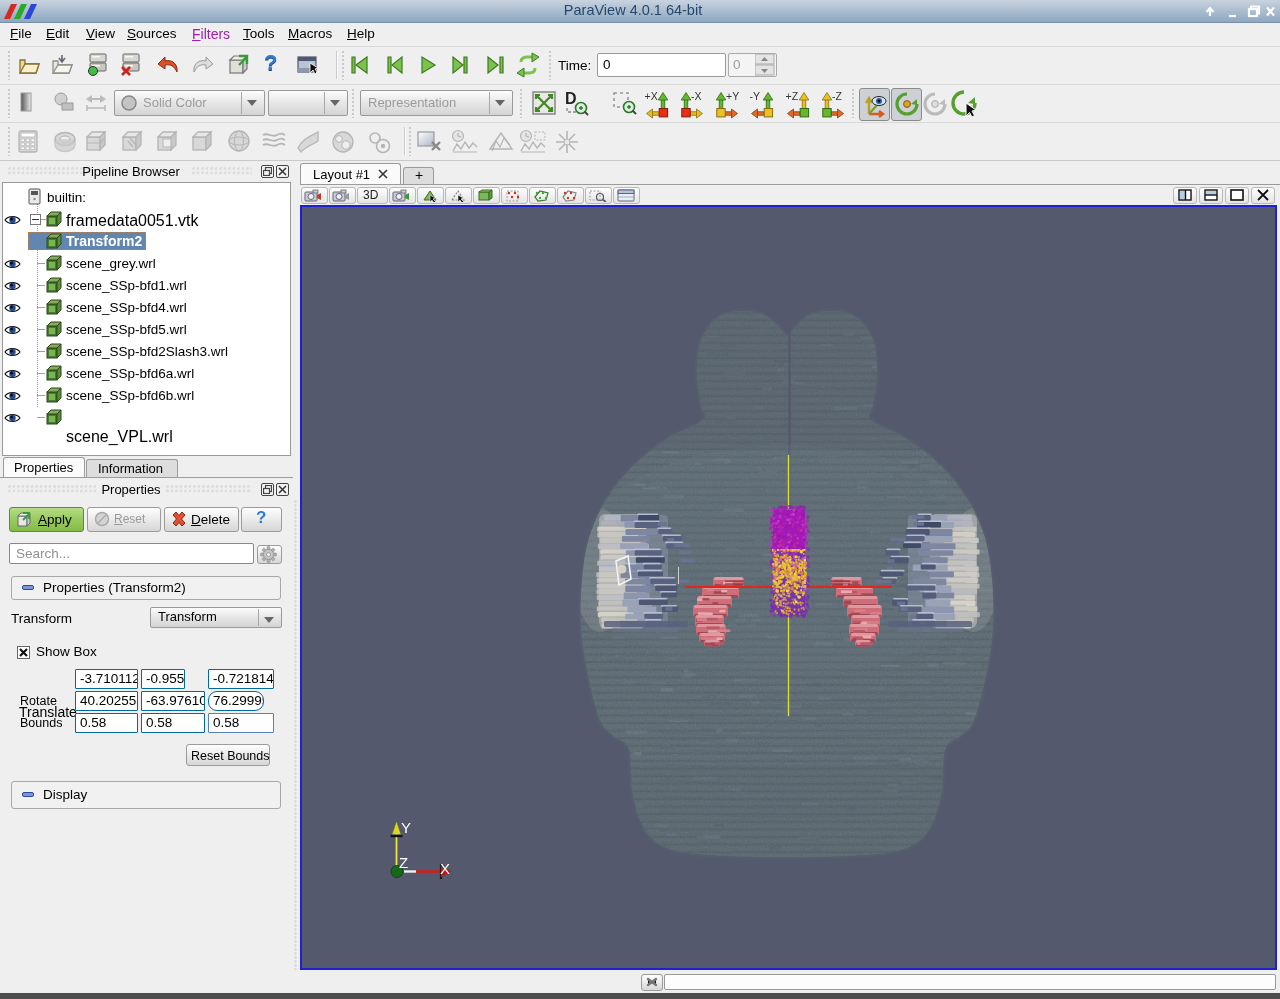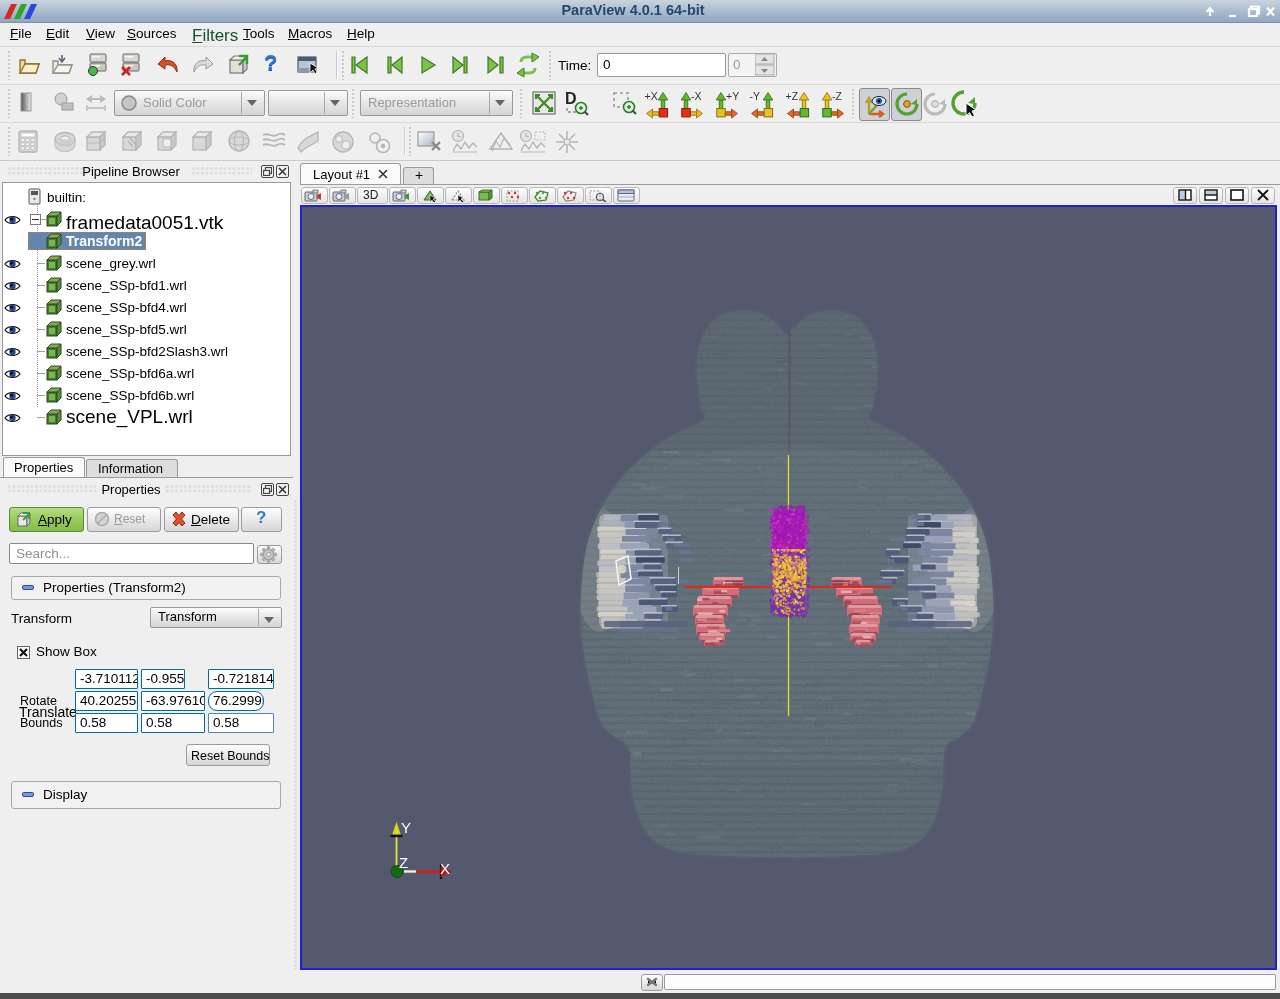--- a/index.html
+++ b/index.html
@@ -15,36 +15,36 @@
 .grpbox{position:absolute;box-sizing:border-box;background:#f1f1f1;border:1px solid #a8a8a8;border-radius:3px}
 </style></head><body>
 <div style="position:absolute;left:0px;top:0px;width:1280px;height:22px;background:linear-gradient(#c9d3df 0%,#b0c1d2 40%,#8fa8c1 100%);border-bottom:1px solid #7a90a9"></div>
 <svg style="position:absolute;left:3px;top:3px;" width="38" height="17" viewBox="0 0 38 17">
     <g>
       <path d="M1 16 L8 1 L14 1 L7 16 Z" fill="#d42a20"></path>
       <path d="M11 16 L18 1 L24 1 L17 16 Z" fill="#2aa82a"></path>
       <path d="M21 16 L28 1 L34 1 L27 16 Z" fill="#2a48d4"></path>
     </g>
   </svg>
-<div style="position:absolute;left:0px;top:2px;white-space:nowrap;width:1266px;text-align:center;font-weight:bold;color:#26486e;font-size:14.5px">ParaView 4.0.1 64-bit</div>
+<div style="position:absolute;left:0px;top:2px;white-space:nowrap;width:1266px;text-align:center;font-weight:normal;color:#26486e;font-size:14.5px">ParaView 4.0.1 64-bit</div>
 <svg style="position:absolute;left:1203px;top:4px;" width="76" height="14" viewBox="0 0 76 14">
     <g stroke="#fdfdfd" stroke-width="2.2" fill="none">
       <path d="M7 12 L7 5 M3.5 8 L7 4.2 L10.5 8"></path>
       <path d="M26 12 L33 12"></path>
       <rect x="46" y="5" width="8" height="7" fill="none"></rect>
       <path d="M48 5 L48 2.5 L56 2.5 L56 9.5 L54 9.5"></path>
       <path d="M64 3.5 L71 11.5 M71 3.5 L64 11.5"></path>
     </g>
   </svg>
 <div style="position:absolute;left:0px;top:23px;width:1280px;height:23px;background:#efefef"></div>
 <div style="position:absolute;left:10px;top:26px;white-space:nowrap;color:#000;font-size:13.5px"><u>F</u>ile</div>
 <div style="position:absolute;left:46px;top:26px;white-space:nowrap;color:#000;font-size:13.5px"><u>E</u>dit</div>
 <div style="position:absolute;left:86px;top:26px;white-space:nowrap;color:#000;font-size:13.5px"><u>V</u>iew</div>
 <div style="position:absolute;left:127px;top:26px;white-space:nowrap;color:#000;font-size:13.5px"><u>S</u>ources</div>
-<div style="position:absolute;left:192px;top:26px;white-space:nowrap;color:#14532d;font-size:17px"><u>F</u>ilters</div>
+<div style="position:absolute;left:192px;top:26px;white-space:nowrap;color:#a21caf;font-size:14px"><u>F</u>ilters</div>
 <div style="position:absolute;left:243px;top:26px;white-space:nowrap;color:#000;font-size:13.5px"><u>T</u>ools</div>
 <div style="position:absolute;left:288px;top:26px;white-space:nowrap;color:#000;font-size:13.5px"><u>M</u>acros</div>
 <div style="position:absolute;left:347px;top:26px;white-space:nowrap;color:#000;font-size:13.5px"><u>H</u>elp</div>
 <div style="position:absolute;left:0px;top:46px;width:1280px;height:1px;background:#d8d8d8"></div>
 <div style="position:absolute;left:0px;top:47px;width:1280px;height:37px;background:#efefef"></div>
 <div class="handle" style="left:8px;top:51px;height:29px"></div>
 <svg style="position:absolute;left:17px;top:53px;" width="24" height="24" viewBox="0 0 24 24">
     <path d="M3 7 L3 20 L19 20 L22 11 L8 11 L8 7 Z" fill="#f0d898" stroke="#8a7030" stroke-width="1.3"></path>
     <path d="M3 20 L8 11 L22 11 L19 20 Z" fill="#faf0d0" stroke="#8a7030" stroke-width="1.3"></path>
   </svg>
@@ -398,21 +398,21 @@
     <path d="M1 6 C4 1.5 13 1.5 16 6 C13 10.5 4 10.5 1 6 Z" fill="#fff" stroke="#111" stroke-width="1.2"></path>
     <circle cx="8.5" cy="6" r="3.2" fill="#2a4a8a"></circle>
     <circle cx="7.5" cy="5.2" r="1.4" fill="#0a0a2a"></circle>
   </svg>
 <svg style="position:absolute;left:46px;top:211px;" width="17" height="16" viewBox="0 0 17 16">
     <rect x="1" y="5" width="10" height="10" fill="#4a7a34" stroke="#2a4a1a" stroke-width="1"></rect>
     <rect x="3" y="7" width="6" height="6" fill="#76b84e"></rect>
     <path d="M1 5 L5 1 L15 1 L11 5 Z" fill="#8aa85a" stroke="#2a4a1a" stroke-width="1"></path>
     <path d="M15 1 L15 11 L11 15 L11 5 Z" fill="#5a8a40" stroke="#2a4a1a" stroke-width="1"></path>
   </svg>
-<div style="position:absolute;left:66px;top:212px;white-space:nowrap;font-size:19px">framedata0051.vtk</div>
+<div style="position:absolute;left:66px;top:212px;white-space:nowrap;font-size:16px">framedata0051.vtk</div>
 <div style="position:absolute;left:28px;top:232px;width:118px;height:18px;background:#6187b0;border:1px dashed #c07b3a;box-sizing:border-box"></div>
 <svg style="position:absolute;left:46px;top:233px;" width="17" height="16" viewBox="0 0 17 16">
     <rect x="1" y="5" width="10" height="10" fill="#4a7a34" stroke="#2a4a1a" stroke-width="1"></rect>
     <rect x="3" y="7" width="6" height="6" fill="#76b84e"></rect>
     <path d="M1 5 L5 1 L15 1 L11 5 Z" fill="#8aa85a" stroke="#2a4a1a" stroke-width="1"></path>
     <path d="M15 1 L15 11 L11 15 L11 5 Z" fill="#5a8a40" stroke="#2a4a1a" stroke-width="1"></path>
   </svg>
 <div style="position:absolute;left:66px;top:233px;white-space:nowrap;color:#fff;font-weight:bold;font-size:14px">Transform2</div>
 <svg style="position:absolute;left:4px;top:258px;" width="17" height="12" viewBox="0 0 17 12">
     <path d="M1 6 C4 1.5 13 1.5 16 6 C13 10.5 4 10.5 1 6 Z" fill="#fff" stroke="#111" stroke-width="1.2"></path>
@@ -510,21 +510,21 @@
     <circle cx="8.5" cy="6" r="3.2" fill="#2a4a8a"></circle>
     <circle cx="7.5" cy="5.2" r="1.4" fill="#0a0a2a"></circle>
   </svg>
 <div style="position:absolute;left:37px;top:417px;width:8px;height:1px;background:#a0a0a0"></div>
 <svg style="position:absolute;left:46px;top:409px;" width="17" height="16" viewBox="0 0 17 16">
     <rect x="1" y="5" width="10" height="10" fill="#4a7a34" stroke="#2a4a1a" stroke-width="1"></rect>
     <rect x="3" y="7" width="6" height="6" fill="#76b84e"></rect>
     <path d="M1 5 L5 1 L15 1 L11 5 Z" fill="#8aa85a" stroke="#2a4a1a" stroke-width="1"></path>
     <path d="M15 1 L15 11 L11 15 L11 5 Z" fill="#5a8a40" stroke="#2a4a1a" stroke-width="1"></path>
   </svg>
-<div style="position:absolute;left:66px;top:406px;white-space:nowrap;font-size:19px">scene_VPL.wrl</div>
+<div style="position:absolute;left:66px;top:428px;white-space:nowrap;font-size:16px">scene_VPL.wrl</div>
 <div style="position:absolute;left:30px;top:214px;width:11px;height:11px;background:#fff;border:1px solid #777;box-sizing:border-box"></div>
 <div style="position:absolute;left:32px;top:219px;width:7px;height:1px;background:#333"></div>
 <div style="position:absolute;left:41px;top:219px;width:5px;height:1px;background:#a0a0a0"></div>
 <div style="position:absolute;left:3px;top:457px;width:82px;height:21px;background:#fafafa;border:1px solid #9b9b9b;border-bottom:none;border-radius:3px 3px 0 0;box-sizing:border-box"></div>
 <div style="position:absolute;left:14px;top:460px;white-space:nowrap;font-size:13px">Properties</div>
 <div style="position:absolute;left:86px;top:459px;width:92px;height:19px;background:#ddd;border:1px solid #9b9b9b;border-bottom:none;border-radius:3px 3px 0 0;box-sizing:border-box"></div>
 <div style="position:absolute;left:98px;top:461px;white-space:nowrap;font-size:13px">Information</div>
 <div style="position:absolute;left:0px;top:477px;width:293px;height:1px;background:#9b9b9b"></div>
 <div class="dots" style="left:8px;top:485px;width:88px"></div>
 <div class="dots" style="left:166px;top:485px;width:86px"></div>

